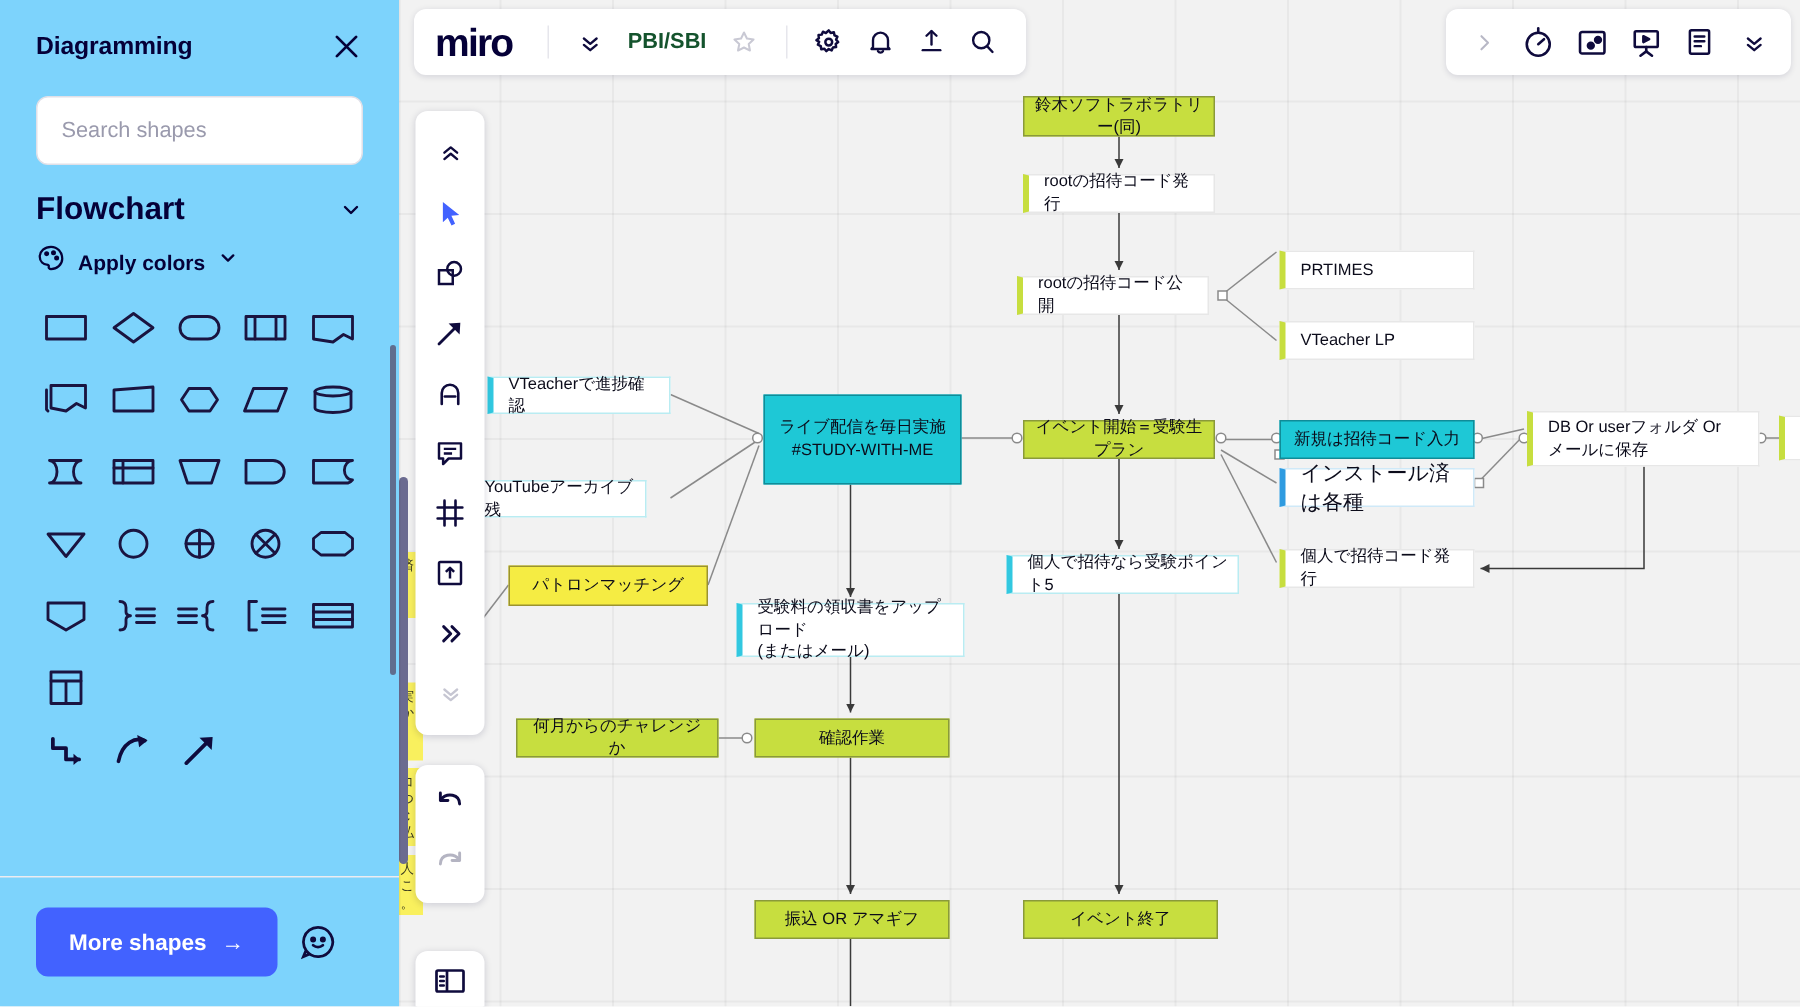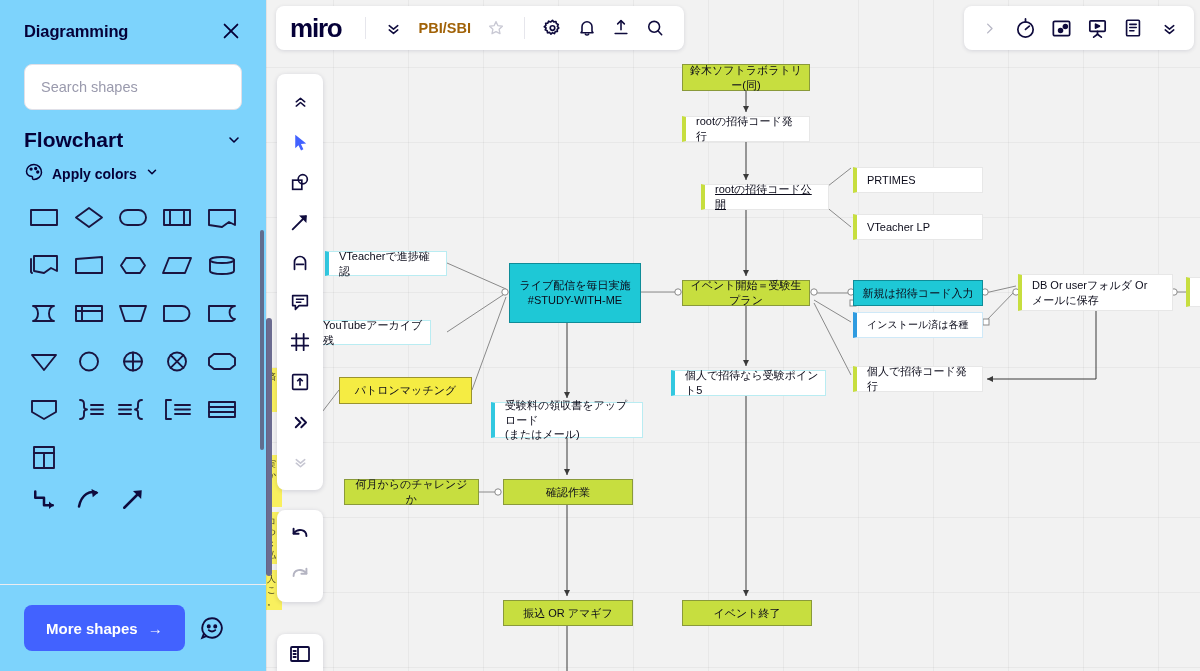--- a/index.html
+++ b/index.html
@@ -77,21 +77,21 @@
 
   
   .topbar {
     position: absolute; left: 276px; top: 6px; height: 44px;
     background: #fff; border-radius: 8px; display: flex; align-items: center;
     padding: 0 14px; gap: 4px; box-shadow: 0 1px 4px rgba(5,0,56,0.12); z-index: 30;
   }
   .logo { font-size: 26px; font-weight: 700; color: #050038; letter-spacing: -1.2px; padding-right: 10px; }
   .vsep { width: 1px; height: 22px; background: #e6e6ec; margin: 0 9px; }
   .tb-ic { width: 30px; height: 30px; display: flex; align-items: center; justify-content: center; cursor: pointer; }
-  .board-name { font-size: 14.5px; color: #a16207; font-weight: 600; padding: 0 6px; cursor: pointer; }
+  .board-name { font-size: 14.5px; color: #14532d; font-weight: 600; padding: 0 6px; cursor: pointer; }
 
   .topright {
     position: absolute; right: 6px; top: 6px; height: 44px;
     background: #fff; border-radius: 8px; display: flex; align-items: center;
     padding: 0 10px; gap: 6px; box-shadow: 0 1px 4px rgba(5,0,56,0.12); z-index: 30;
   }
 
   
   .vtool {
     position: absolute; left: 277px; top: 74px; width: 46px;
@@ -123,21 +123,21 @@
   }
   .node {
     position: absolute; display: flex; align-items: center; justify-content: center;
     text-align: center; font-size: 11px; color: #0b0b1a; line-height: 1.35;
     padding: 3px 6px; white-space: pre-line;
   }
   .n-green { background: #c7de3f; border: 1px solid #8a9a3a; }
   .n-greenL { background: #ffffff; border: 1px solid #e7e7e7; border-left: 4px solid #c7de3f; justify-content: flex-start; text-align: left; padding-left: 10px; }
   .n-teal { background: #1ec8d6; border: 1px solid #0f8c98; }
   .n-tealL { background: #ffffff; border: 1px solid #b9ecf2; border-left: 4px solid #32c8e0; justify-content: flex-start; text-align: left; padding-left: 10px; }
-  .n-blueL { background: #ffffff; border: 1px solid #cfe9f8; border-left: 4px solid #2f9be0; justify-content: flex-start; text-align: left; padding-left: 10px; font-size: 10px; }
+  .n-blueL { background: #ffffff; border: 1px solid #cfe9f8; border-left: 4px solid #2f9be0; justify-content: flex-start; text-align: left; padding-left: 10px; font-size: 14px; }
   .n-yellow { background: #f5ec43; border: 1px solid #9a9330; }
 
   .note-left {
     position: absolute; background: #f9f05e; font-size: 9px; color: #3a3a20;
     padding: 4px 3px; line-height: 1.25; overflow: hidden; writing-mode: horizontal-tb;
   }
   .scrollbar-v {
     position: absolute; left: 0px; top: 318px; width: 6px; height: 258px;
     background: #6b6b90; border-radius: 3px; z-index: 12;
   }
@@ -213,21 +213,21 @@
         <circle cx="930" cy="292" r="3.2"></circle>
         <circle cx="239" cy="292" r="3.2"></circle>
         <circle cx="232" cy="492" r="3.2"></circle>
         <circle cx="48" cy="390" r="3.2"></circle>
       </g>
     </svg>
 
     <div id="nodes-layer">
         <div class="node n-green" style="left: 416px; top: 64px; width: 128px; height: 27px;">鈴木ソフトラボラトリー(同)</div>
         <div class="node n-greenL" style="left: 416px; top: 116px; width: 128px; height: 26px;">rootの招待コード発行</div>
-        <div class="node n-greenL" style="left: 435px; top: 184px; width: 128px; height: 26px; text-decoration: underline;">rootの招待コード公開</div>
+        <div class="node n-greenL" style="left: 412px; top: 184px; width: 128px; height: 26px;">rootの招待コード公開</div>
         <div class="node n-greenL" style="left: 587px; top: 167px; width: 130px; height: 26px;">PRTIMES</div>
         <div class="node n-greenL" style="left: 587px; top: 214px; width: 130px; height: 26px;">VTeacher LP</div>
         <div class="node n-green" style="left: 416px; top: 280px; width: 128px; height: 26px;">イベント開始＝受験生プラン</div>
         <div class="node n-teal" style="left: 587px; top: 280px; width: 130px; height: 26px;">新規は招待コード入力</div>
         <div class="node n-blueL" style="left: 587px; top: 312px; width: 130px; height: 26px;">インストール済は各種</div>
         <div class="node n-greenL" style="left: 587px; top: 366px; width: 130px; height: 26px;">個人で招待コード発行</div>
         <div class="node n-greenL" style="left: 752px; top: 274px; width: 155px; height: 37px;">DB Or userフォルダ Or
 メールに保存</div>
         <div class="node n-tealL" style="left: 405px; top: 370px; width: 155px; height: 26px;">個人で招待なら受験ポイント5</div>
         <div class="node n-teal" style="left: 243px; top: 263px; width: 132px; height: 60px;">ライブ配信を毎日実施

